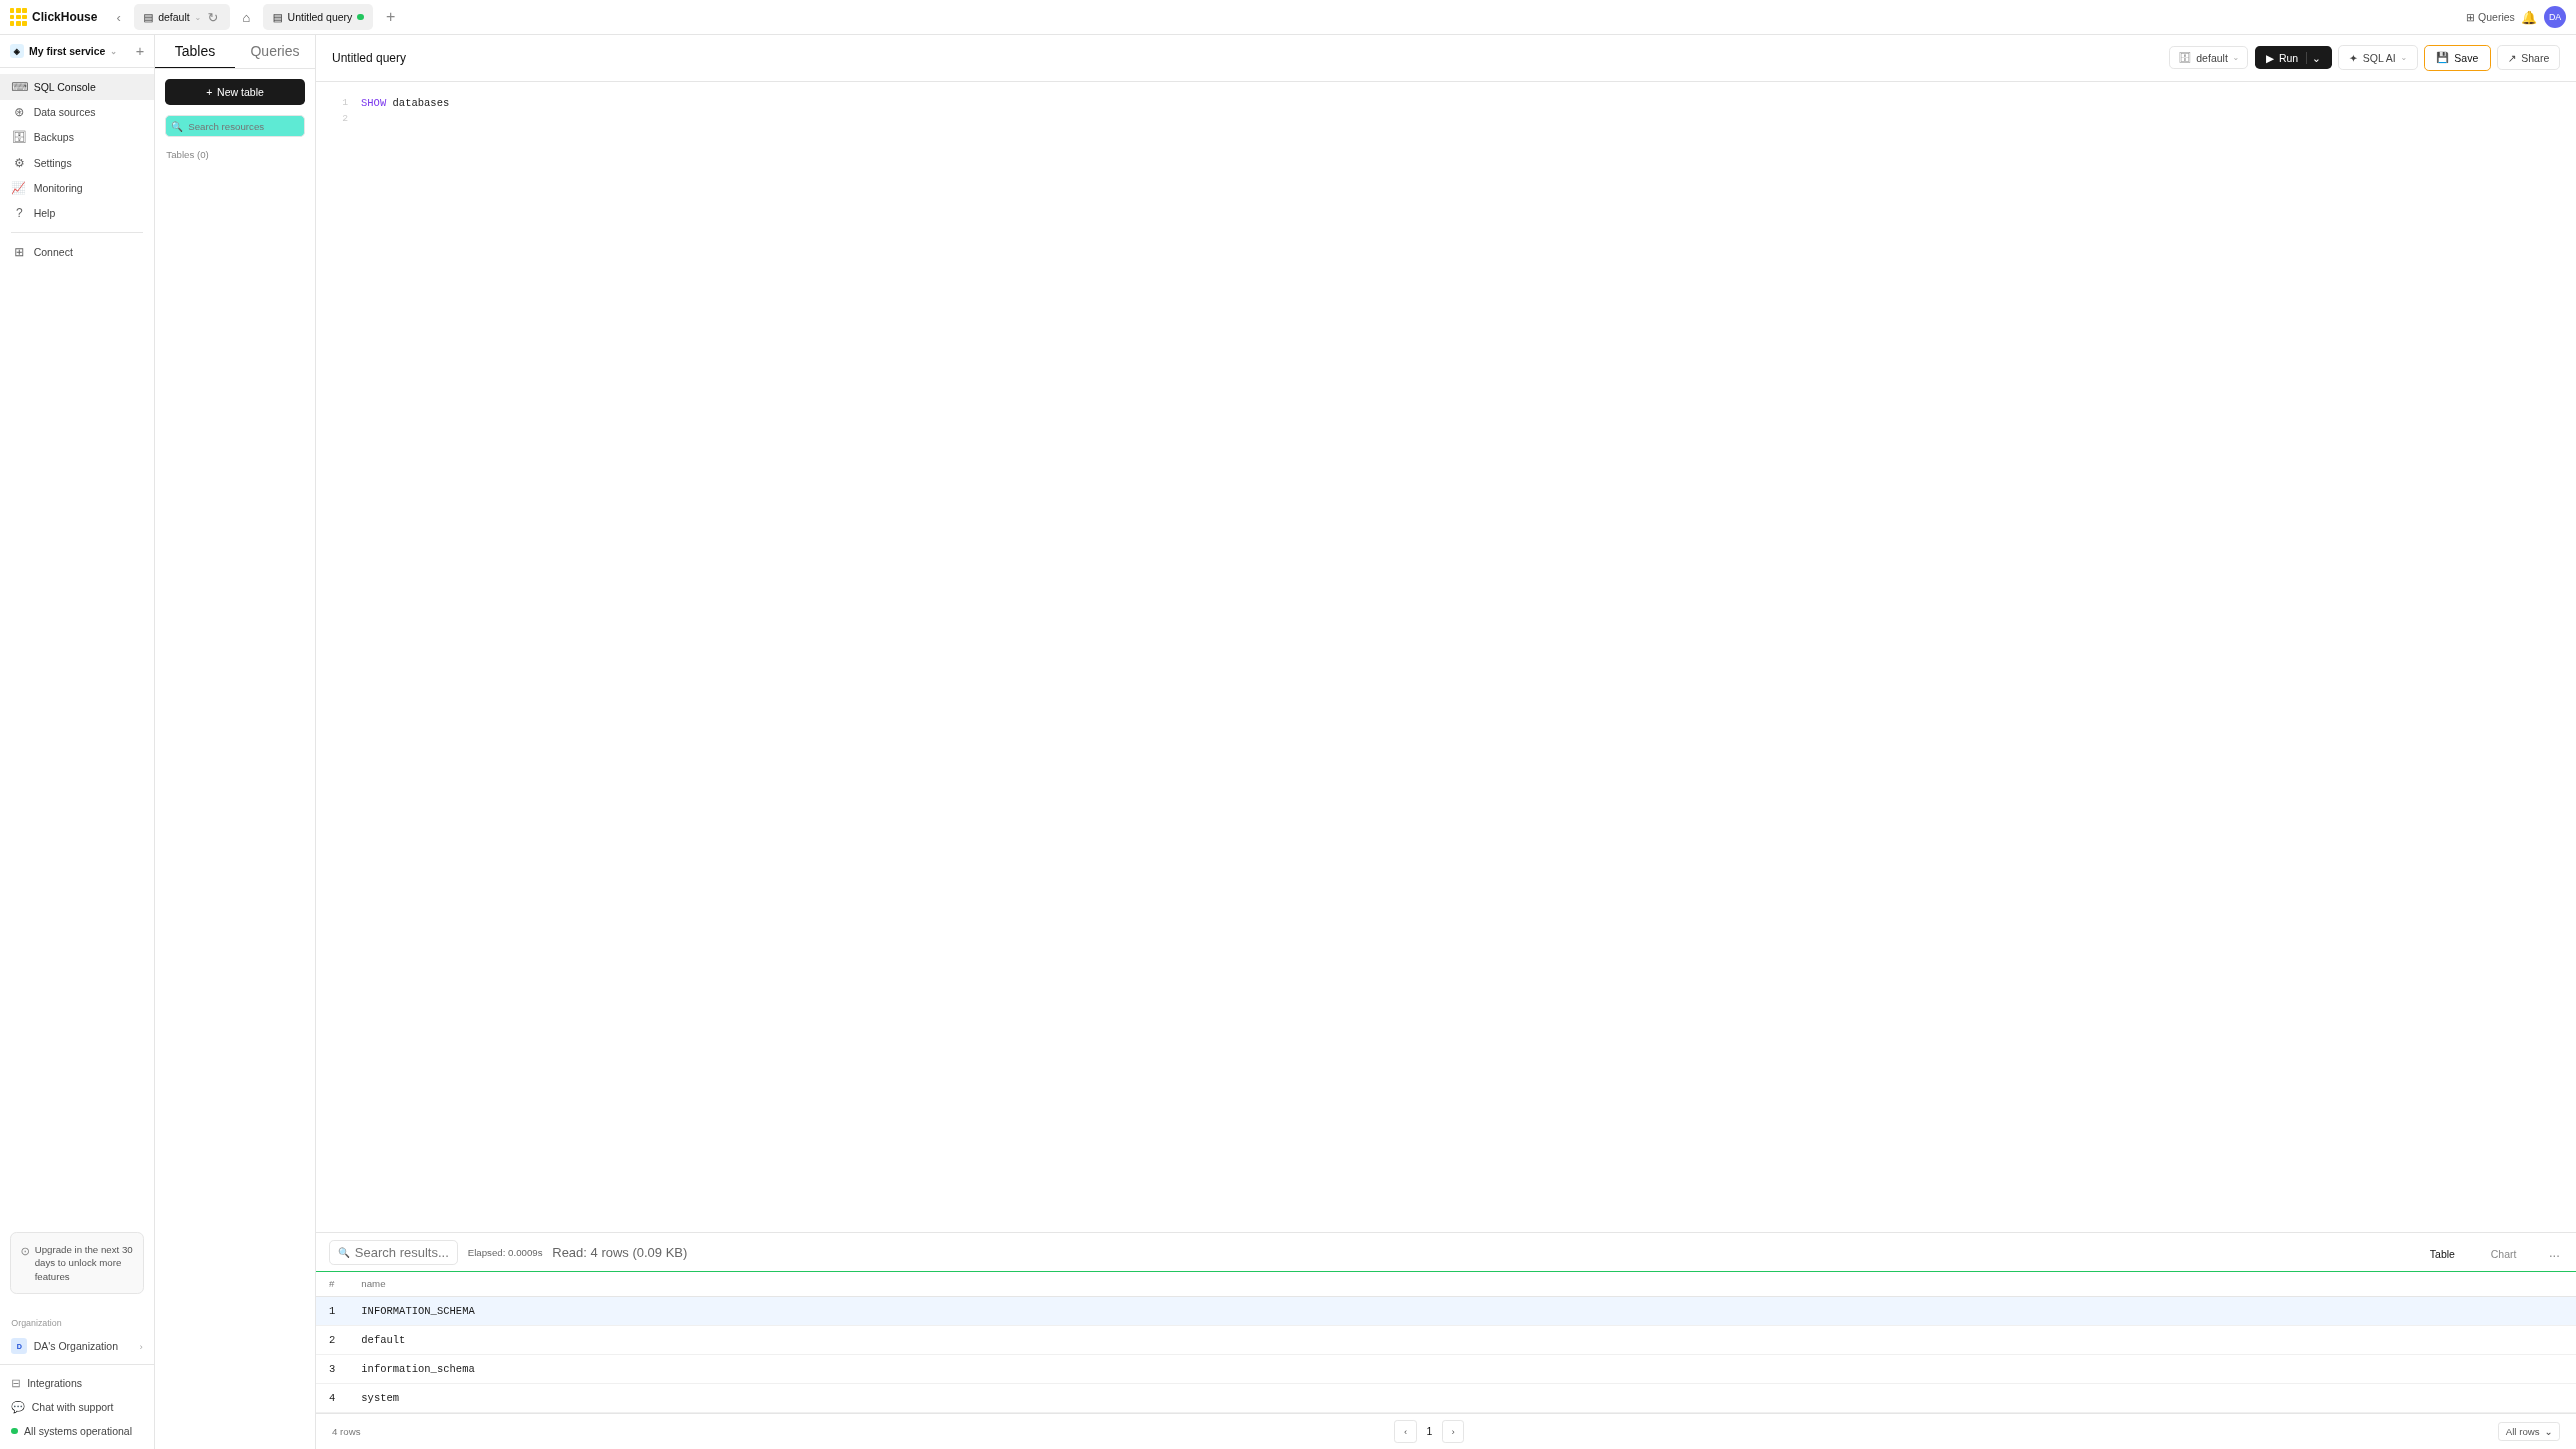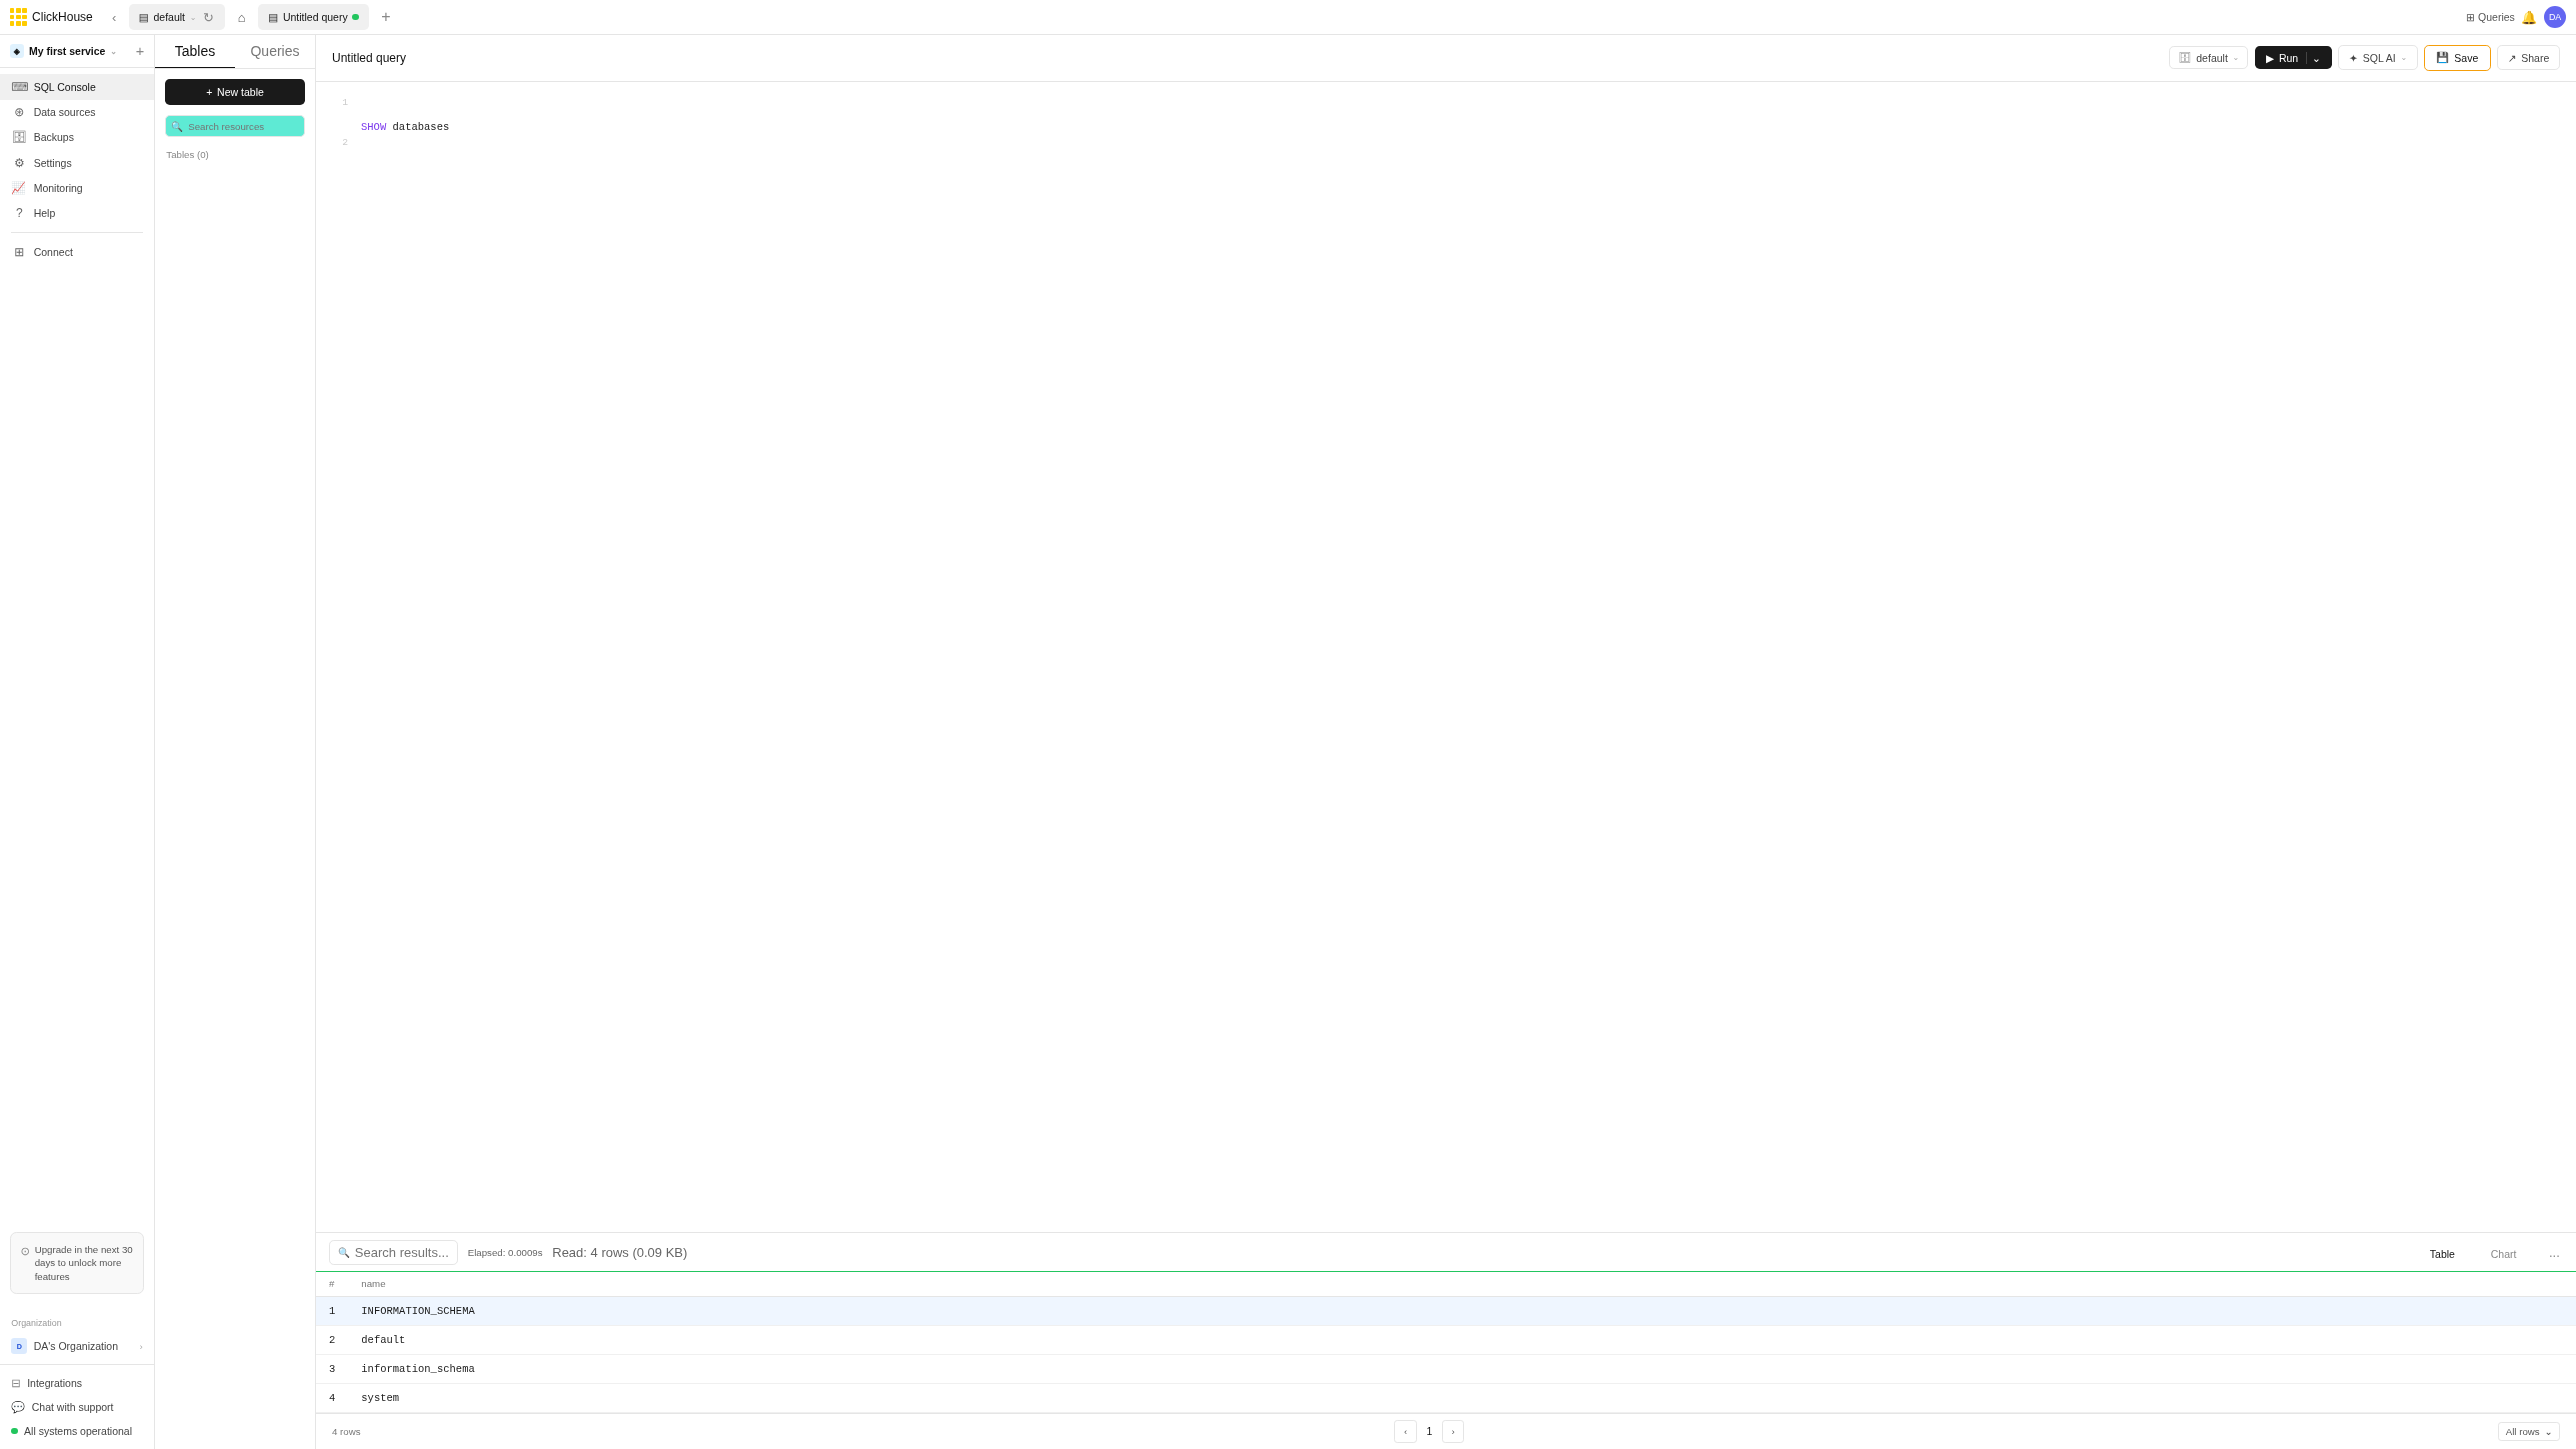--- a/index.html
+++ b/index.html
@@ -1,20 +1,20 @@
 <!DOCTYPE html>
 <html style="font-size:13px"><head>
   <meta charset="utf-8">
   <style>
     * { box-sizing: border-box; margin: 0; padding: 0; }
     body { font-family: -apple-system, BlinkMacSystemFont, 'Segoe UI', sans-serif; background: #fff; display: flex; flex-direction: column; height: 100vh; overflow: hidden; font-size: 11.3px; color: #1a1a1a; }
 
     
     .topbar { display: flex; align-items: center; height: 35px; border-bottom: 0.8px solid #e5e5e5; background: #fff; padding: 0 9.7px; gap: 6.4px; flex-shrink: 0; }
-    .topbar-logo { display: flex; align-items: center; gap: 4.8px; font-weight: 400; font-size: 12px; color: #111; margin-right: 6.4px; cursor: pointer; }
+    .topbar-logo { display: flex; align-items: center; gap: 4.8px; font-weight: 700; font-size: 12px; color: #111; margin-right: 6.4px; cursor: pointer; }
     .logo-grid { display: grid; grid-template-columns: repeat(3,4.8px); gap: 1.6px; }
     .logo-dot { width: 4.8px; height: 4.8px; background: #FFCC00; border-radius: 0.8px; }
     .tab-item { display: flex; align-items: center; gap: 4.8px; padding: 3.2px 9.7px; border-radius: 4.8px; cursor: pointer; font-size: 10.5px; color: #555; background: transparent; border: none; height: 26px; white-space: nowrap; }
     .tab-item.active { background: #f0f0f0; color: #111; }
     .tab-item .tab-dot { width: 6.4px; height: 6.4px; border-radius: 50%; background: #22c55e; }
     .tab-close-btn { background: none; border: none; cursor: pointer; color: #888; font-size: 13px; padding: 0 1.6px; }
     .nav-btn { background: none; border: none; cursor: pointer; color: #888; font-size: 13px; padding: 3.2px 6.4px; }
     .home-btn { background: none; border: none; cursor: pointer; font-size: 13px; padding: 3.2px 6.4px; color: #555; }
     .add-tab-btn { background: none; border: none; cursor: pointer; font-size: 16px; color: #888; padding: 3.2px 6.4px; }
     .topbar-right { margin-left: auto; display: flex; align-items: center; gap: 6.4px; }
@@ -68,21 +68,21 @@
     .run-btn { display: flex; align-items: center; gap: 4.8px; background: #1a1a1a; color: #fff; border: none; border-radius: 4.8px; padding: 5.6px 11.3px; font-size: 10.5px; cursor: pointer; font-weight: 500; }
     .run-chevron { border-left: 0.8px solid #444; margin-left: 3.2px; padding-left: 4.8px; cursor: pointer; }
     .sql-ai-btn { display: flex; align-items: center; gap: 4.8px; border: 0.8px solid #e5e5e5; border-radius: 4.8px; padding: 5.6px 9.7px; font-size: 10.5px; cursor: pointer; color: #444; background: #fff; }
     .save-btn { display: flex; align-items: center; gap: 4.8px; border: 1.2px solid #f59e0b; border-radius: 4.8px; padding: 5.6px 11.3px; font-size: 10.5px; cursor: pointer; color: #111; background: #fff; font-weight: 500; }
     .share-btn { display: flex; align-items: center; gap: 4.8px; border: 0.8px solid #e5e5e5; border-radius: 4.8px; padding: 5.6px 9.7px; font-size: 10.5px; cursor: pointer; color: #444; background: #fff; }
 
     
     .editor-area { flex: 1; overflow-y: auto; padding: 13px 16px; background: #fff; font-family: 'Courier New', monospace; font-size: 10.5px; line-height: 1.6; }
     .code-line { display: flex; gap: 13px; color: #aaa; }
     .line-num { width: 16px; text-align: right; user-select: none; flex-shrink: 0; font-size: 9.7px; color: #ccc; }
-    .code-content { color: #1a1a1a; margin-top: 24px; }
+    .code-content { color: #1a1a1a; }
     .sql-keyword { color: #7c3aed; }
     @keyframes blink { 0%,100% { opacity:1; } 50% { opacity:0; } }
 
     
     .results-bar { display: flex; align-items: center; justify-content: space-between; padding: 6.4px 13px; border-top: 0.8px solid #e5e5e5; border-bottom: 1.6px solid #22c55e; background: #fff; flex-shrink: 0; }
     .results-bar-left { display: flex; align-items: center; gap: 9.7px; }
     .results-search { display: flex; align-items: center; gap: 4.8px; border: 0.8px solid #e5e5e5; border-radius: 4.8px; padding: 4px 8px; font-size: 9.7px; width: 129px; }
     .results-search input { border: none; outline: none; font-size: 13px; color: #555; width: 100%; background: transparent; }
     .elapsed-text { font-size: 9.7px; color: #666; }
     .read-text { font-size: 13px; color: #666; }

